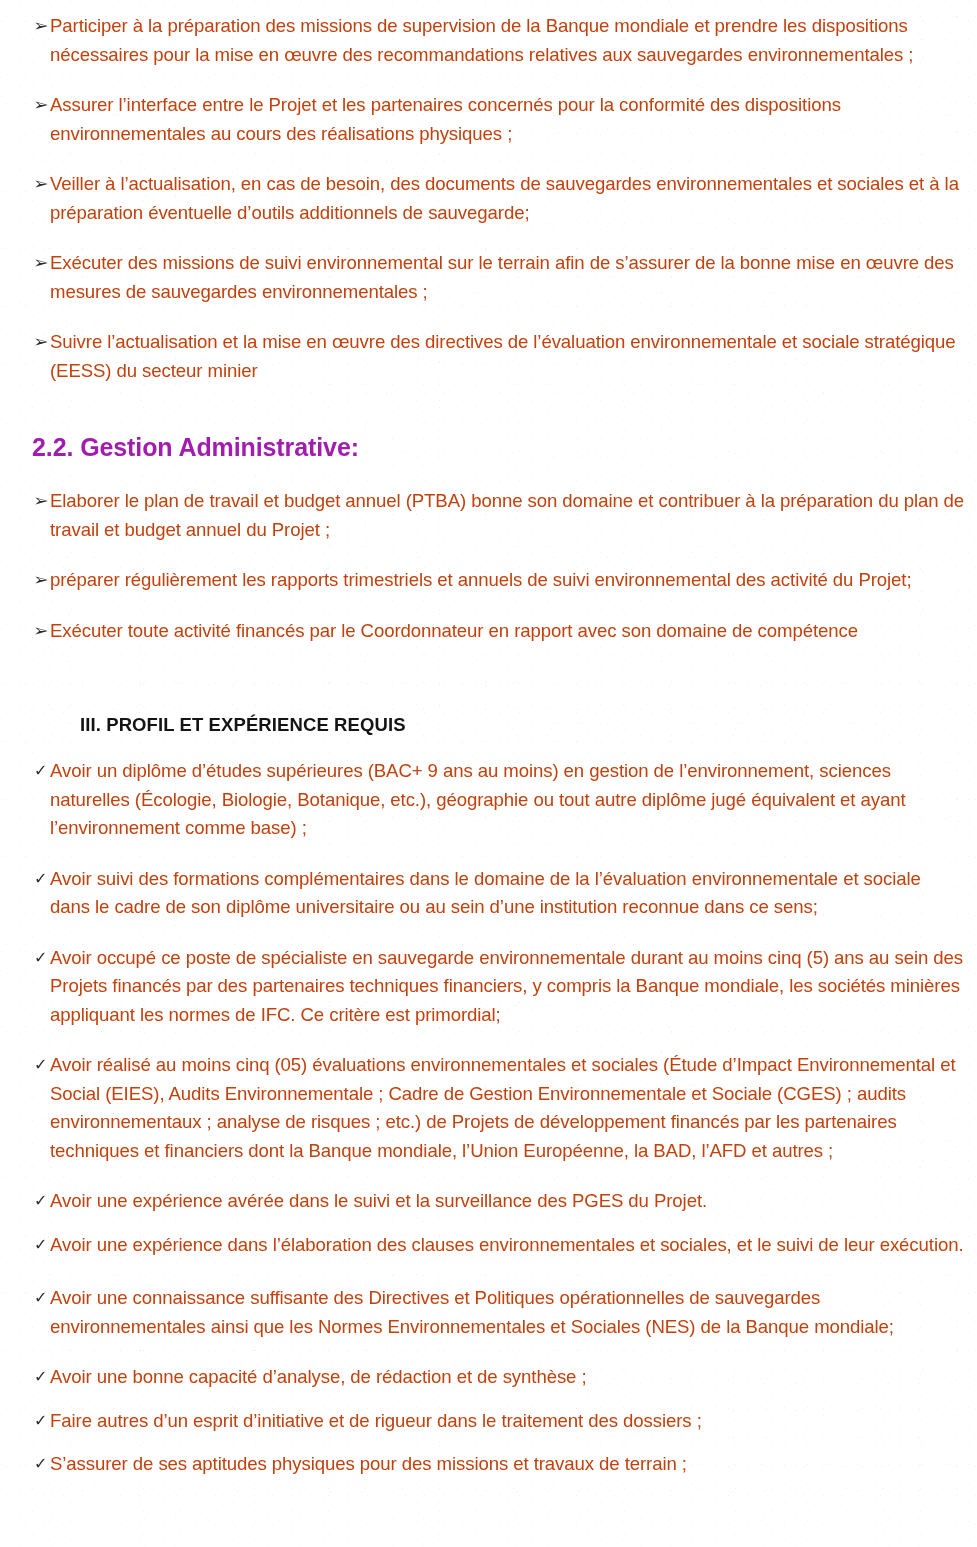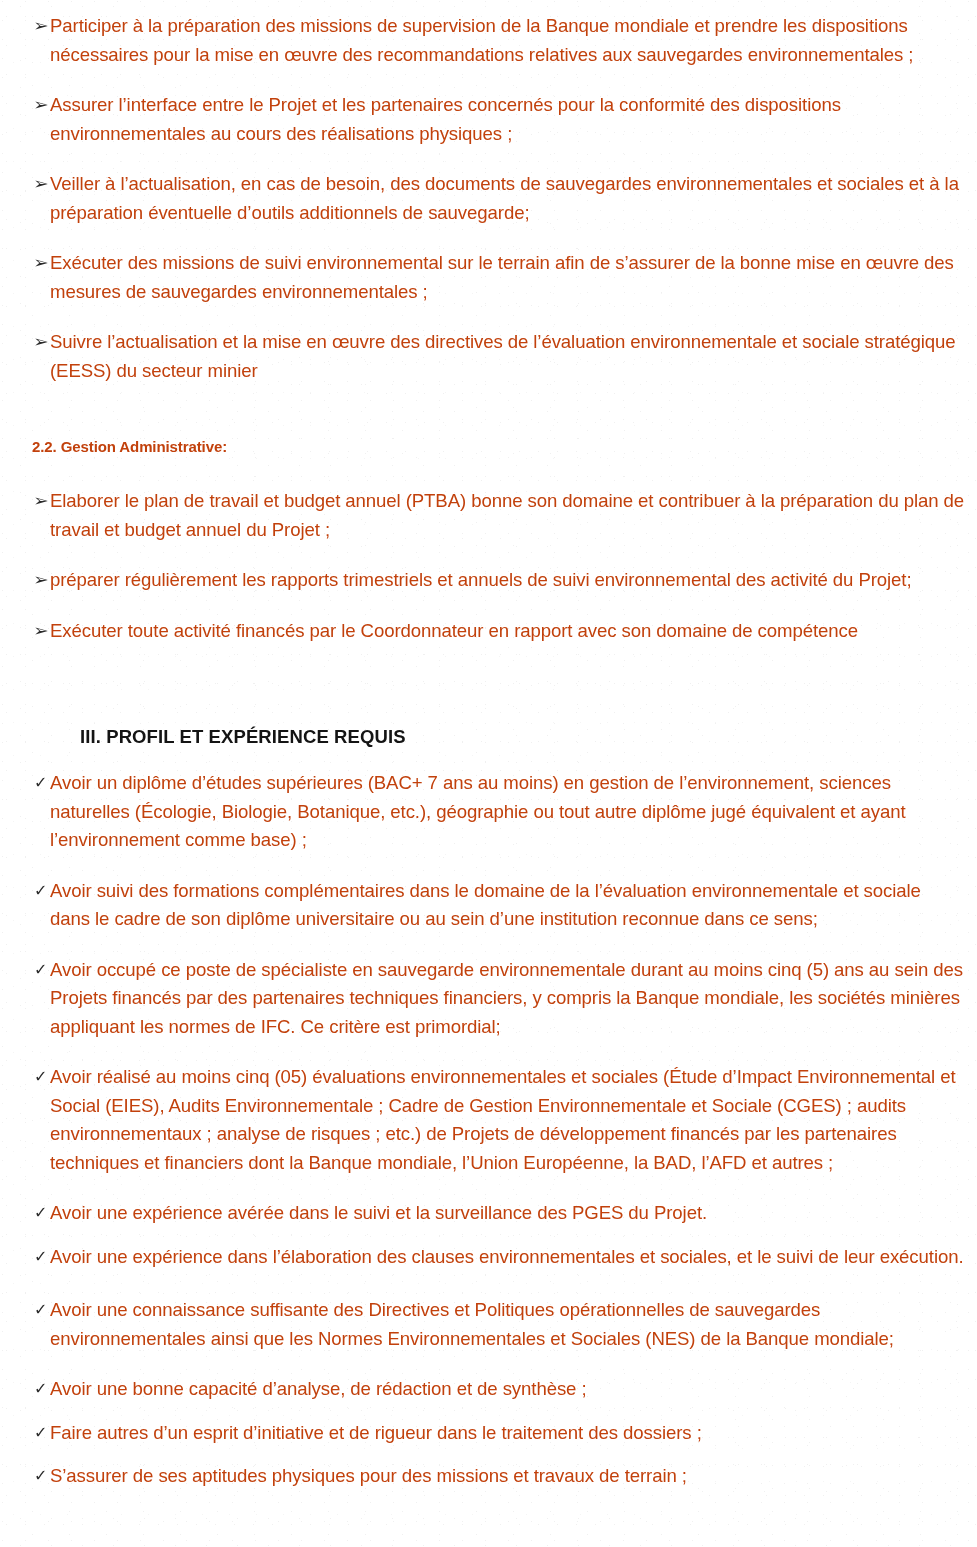--- a/index.html
+++ b/index.html
@@ -74,34 +74,34 @@
     font-size: 18.6px;
     line-height: 28.5px;
     letter-spacing: -0.09px;
     color: #c2410c;
     padding-right: 4px;
     text-rendering: optimizeLegibility;
   }
 
   
   .sub-heading {
-    font-size: 15px;
+    font-size: 25px;
     font-weight: bold;
     line-height: 28px;
-    color: #c2410c;
+    color: #a21caf;
     margin: 0 0 26px 0;
     padding-left: 24px;
     letter-spacing: -0.1px;
   }
   .roman-heading {
     font-size: 18.5px;
     font-weight: bold;
     line-height: 28px;
     color: #141414;
-    margin: 16px 0 18px 0;
+    margin: 4px 0 18px 0;
     padding-left: 72px;
     letter-spacing: 0.1px;
   }
   .spacer-lg { height: 40px; }
   .spacer-md { height: 26px; }
   .spacer-sm { height: 10px; }
 </style>
 </head>
 <body>
 
@@ -163,21 +163,21 @@
     </div>
 
     <div class="spacer-lg"></div>
 
     <h2 class="roman-heading">III.  PROFIL ET EXPÉRIENCE REQUIS</h2>
 
     <div class="list-block">
 
       <div class="bullet-row">
         <span class="bullet-marker check">✓</span>
-        <span class="bullet-text">Avoir un diplôme d’études supérieures (BAC+ 7 ans au moins) en gestion de l’environnement, sciences naturelles (Écologie, Biologie, Botanique, etc.), géographie ou tout autre diplôme jugé équivalent et ayant l’environnement comme base) ;</span>
+        <span class="bullet-text">Avoir un diplôme d’études supérieures (BAC+ 9 ans au moins) en gestion de l’environnement, sciences naturelles (Écologie, Biologie, Botanique, etc.), géographie ou tout autre diplôme jugé équivalent et ayant l’environnement comme base) ;</span>
       </div>
 
       <div class="bullet-row">
         <span class="bullet-marker check">✓</span>
         <span class="bullet-text">Avoir suivi des formations complémentaires dans le domaine de la l’évaluation environnementale et sociale dans le cadre de son diplôme universitaire ou au sein d’une institution reconnue dans ce sens;</span>
       </div>
 
       <div class="bullet-row">
         <span class="bullet-marker check">✓</span>
         <span class="bullet-text">Avoir occupé ce poste de spécialiste en sauvegarde environnementale durant au moins cinq (5) ans au sein des Projets financés par des partenaires techniques financiers, y compris la Banque mondiale, les sociétés minières appliquant les normes de IFC. Ce critère est primordial;</span>

